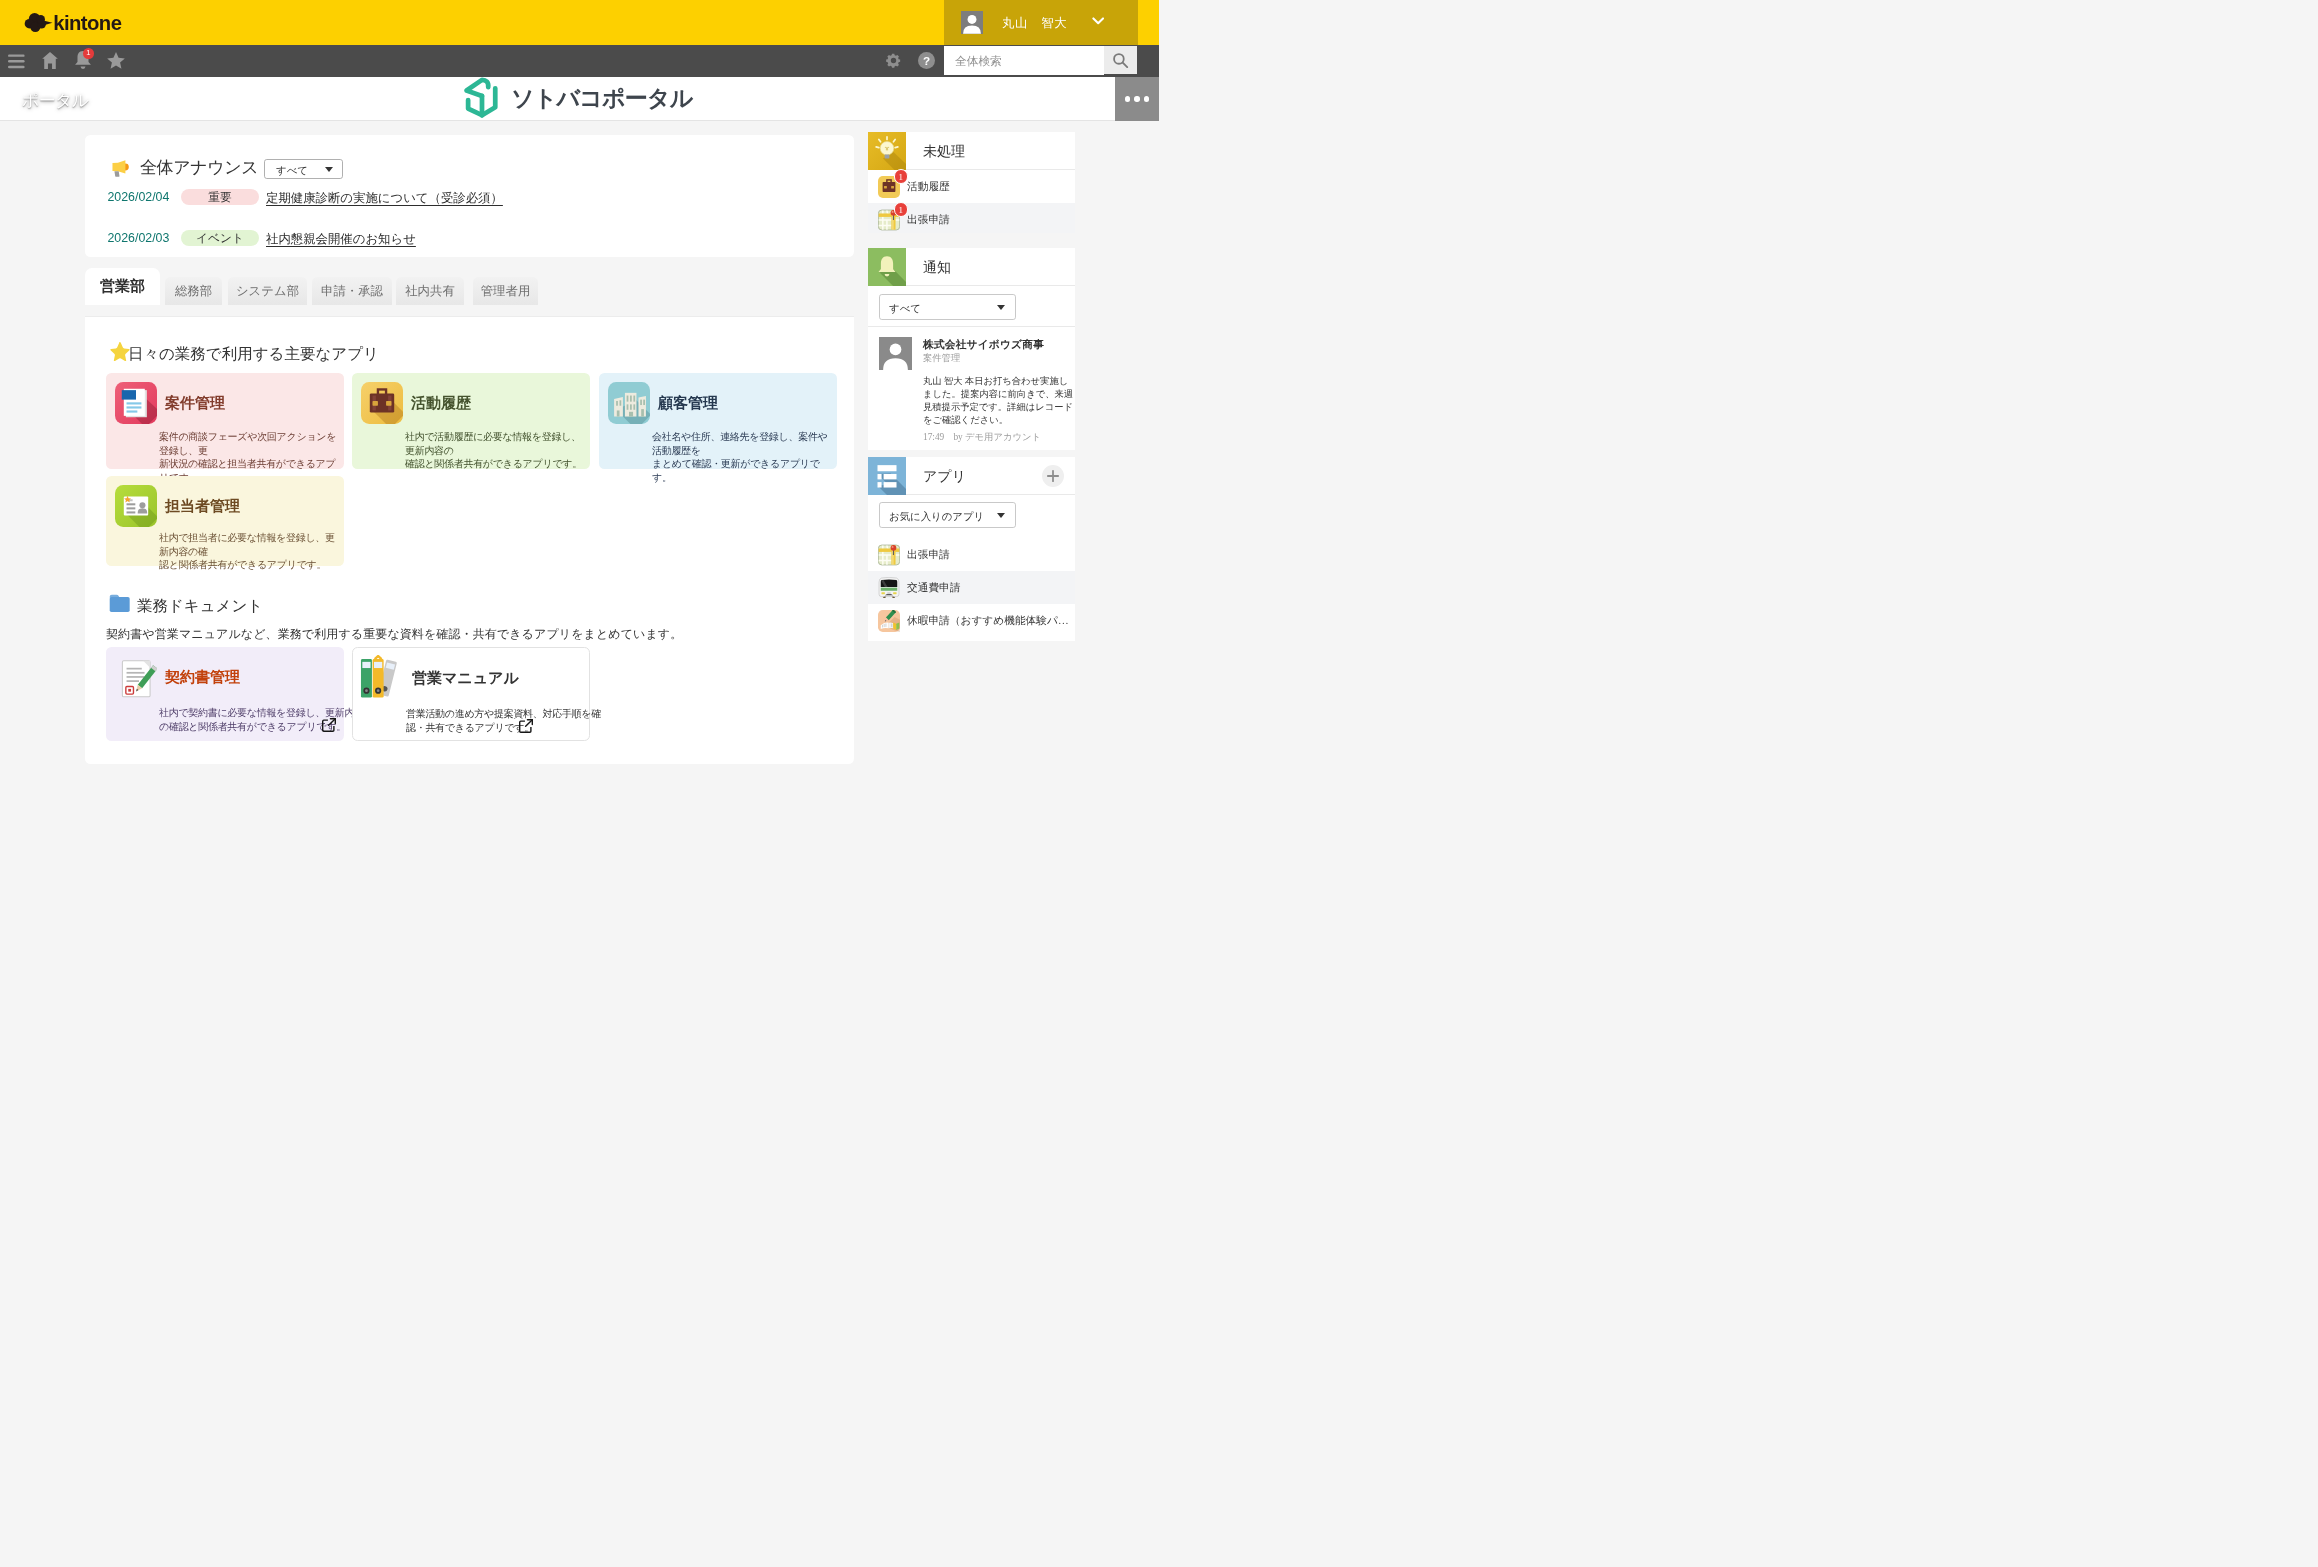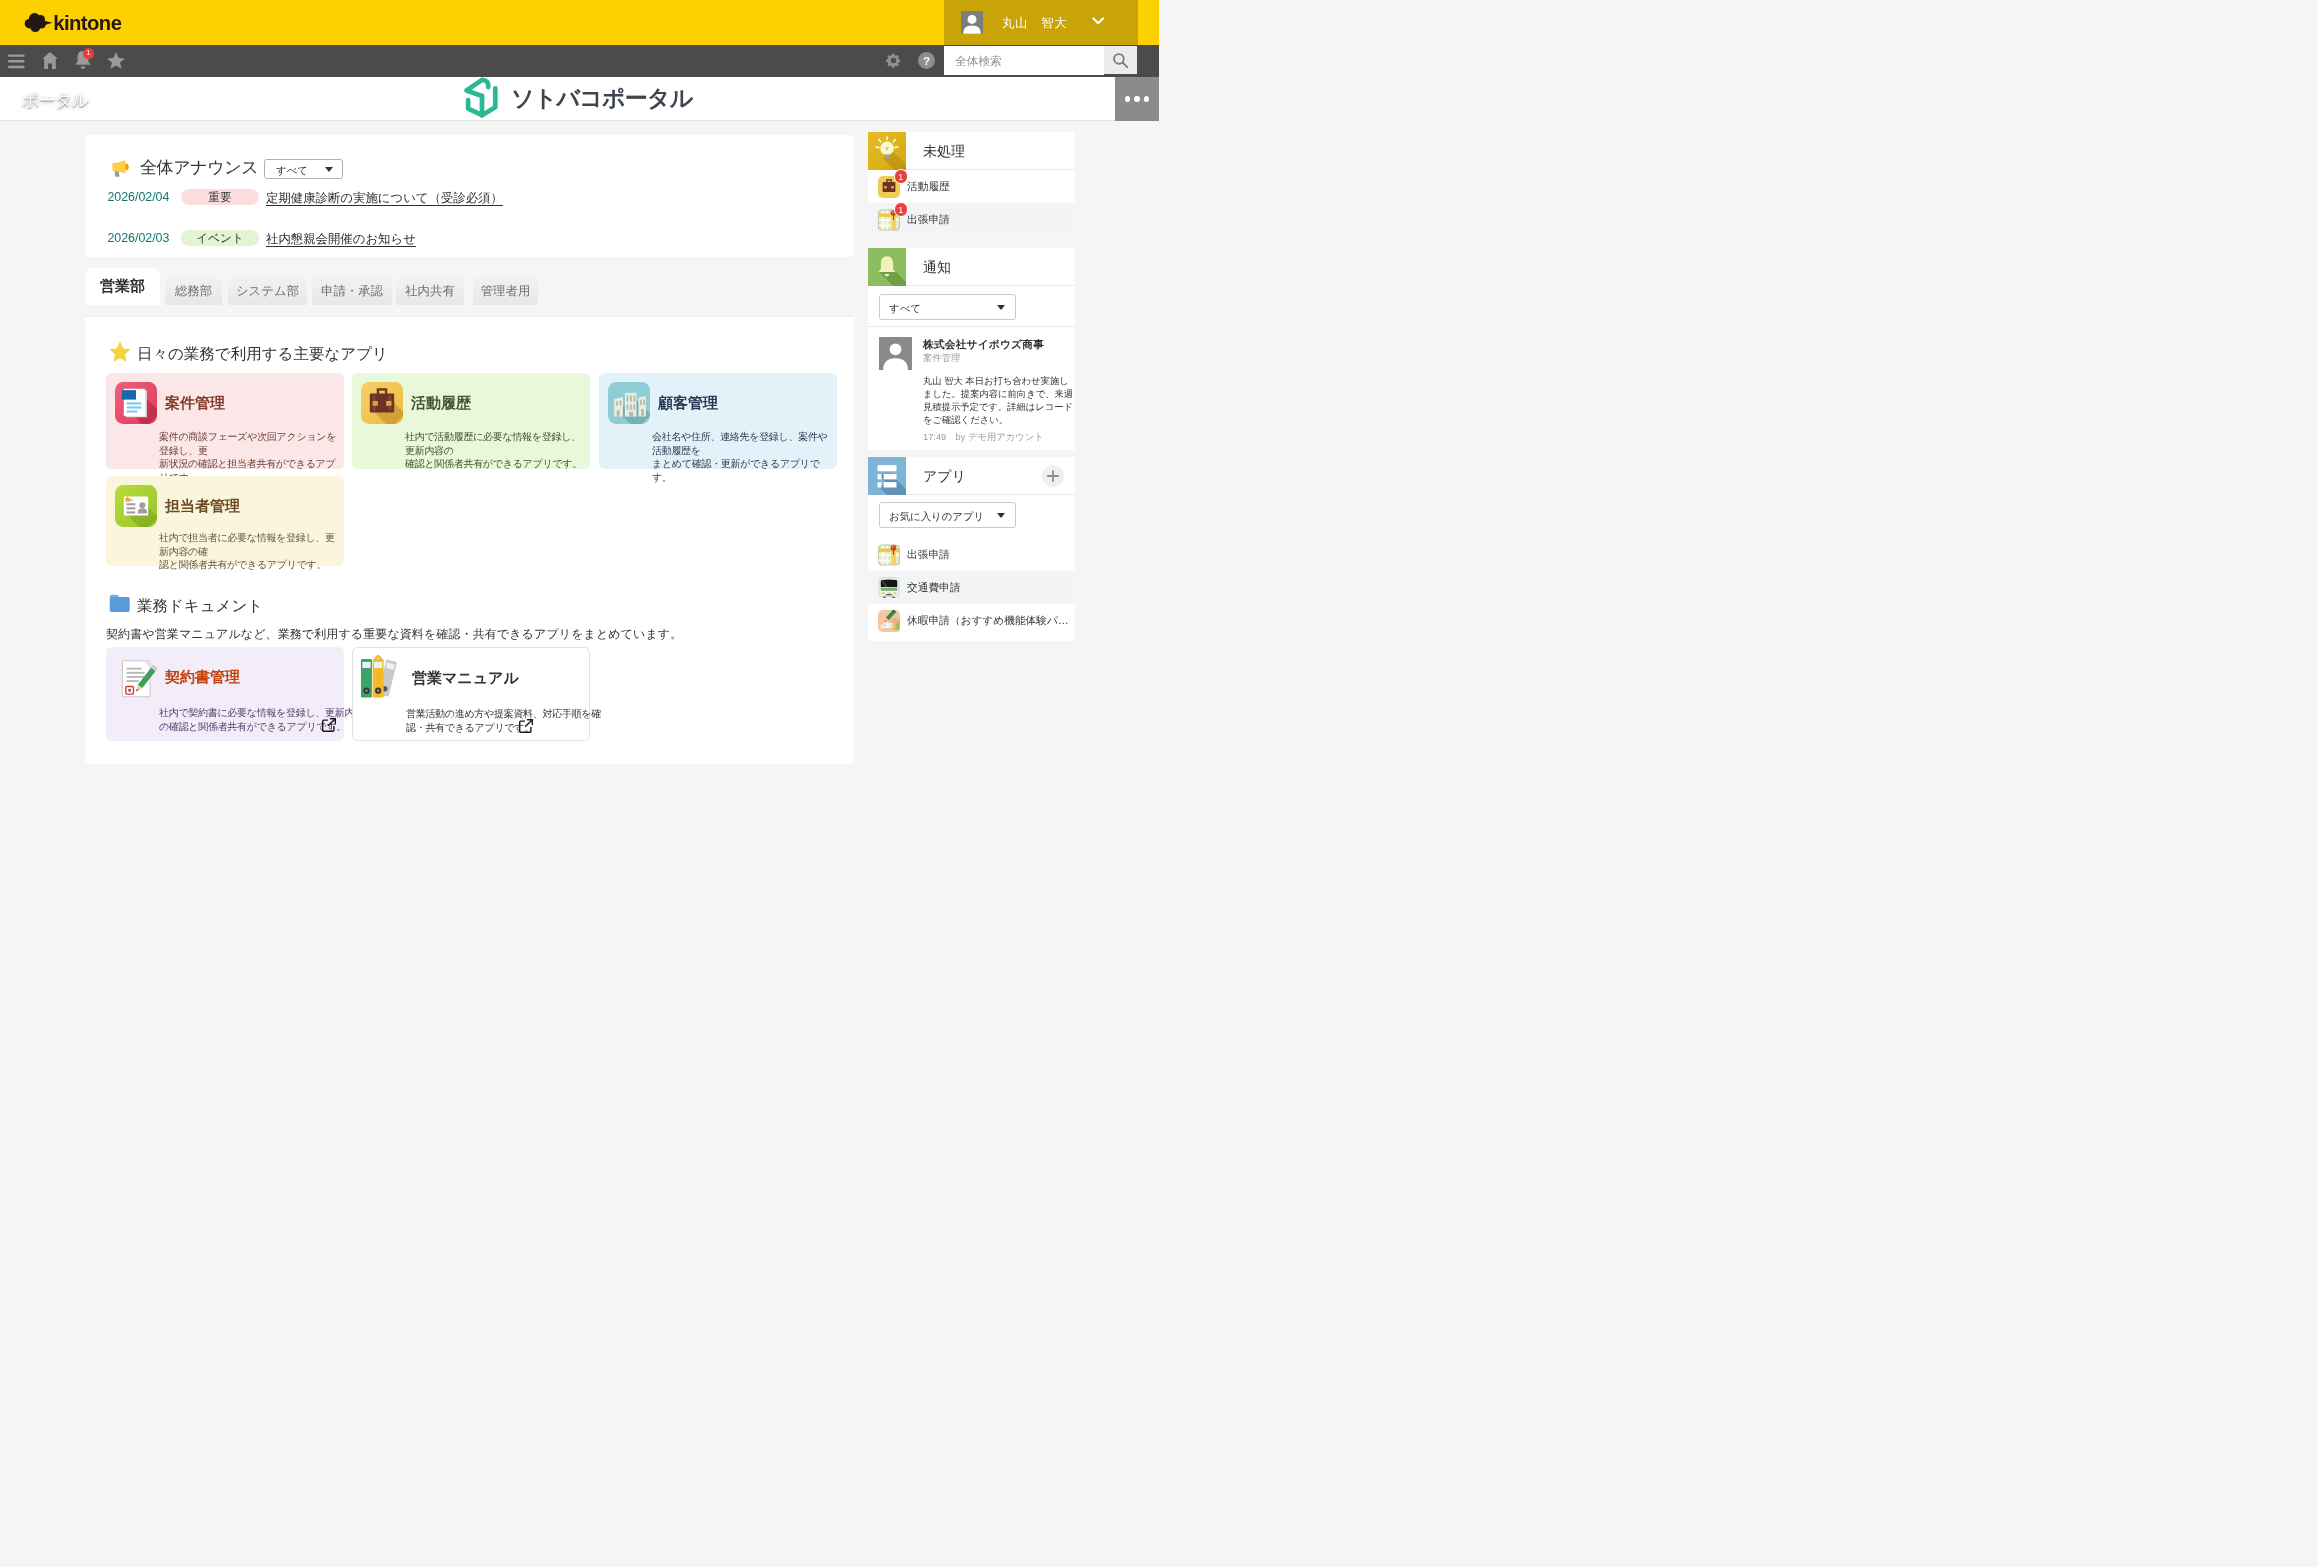--- a/index.html
+++ b/index.html
@@ -37,21 +37,21 @@
 .tab { position:absolute; background:#ededed; border-radius:5.5px 5.5px 0 0; color:#6f6f6f; font-size:12.4px; display:flex; align-items:center; justify-content:center; top:277px; height:28px; background:linear-gradient(#f2f2f2,#e7e7e7); }
 #tab0 { position:absolute; left:85px; top:268px; width:75px; height:37px; background:#fff; border-radius:7px 7px 0 0; color:#2e2e2e; font-size:15px; font-weight:bold; display:flex; align-items:center; justify-content:center; }
 
 #content { position:absolute; left:85px; top:316px; width:769px; height:448px; background:#fff; border-radius:0 0 5.5px 5.5px; border-top:0.7px solid #ececec; }
 .sechead { position:absolute; font-size:15.5px; color:#333; }
 .appcard { position:absolute; width:238px; border-radius:5.5px; }
 .appcard .ic { position:absolute; left:9px; top:9px; width:42px; height:42px; }
 .appcard .t { position:absolute; left:59px; top:21.4px; font-size:15px; font-weight:bold; }
 .appcard .d { position:absolute; left:9px; font-size:10px; line-height:13.7px; letter-spacing:-0.3px;margin-left:44px; }
 
-.panel { position:absolute; left:868px; width:207px; background:#fff; }
+.panel { position:absolute; left:868px; width:207px; background:#fff;font-family:Liberation Serif, serif; }
 .phead { position:absolute; left:0; top:0; width:207px; border-bottom:0.7px solid #e9e9e9; }
 .phead .tile { position:absolute; left:0; top:0; width:38px; height:38px; }
 .phead .pt { position:absolute; left:55px; top:11px; font-size:14px; color:#333; }
 .srow { position:absolute; left:0; width:207px; }
 .srow.alt { background:#f3f4f6; }
 .srow .sic { position:absolute; left:10.4px; width:22px; height:22px; }
 .srow .sl { position:absolute; left:39px; font-size:10.7px; color:#333; white-space:nowrap; }
 .badge2 { position:absolute; background:#e43b3b; color:#fff; border-radius:50%; width:10.7px; height:10.7px; font-size:7.6px; text-align:center; line-height:10.7px; }
 .badge { position:absolute; background:#e8403a; color:#fff; border-radius:50%; width:14.5px; height:14.5px; font-size:9px; text-align:center; line-height:14.5px; border:1.4px solid #fff; }
 .seldd { position:absolute; left:11px; width:137px; height:26px; border:0.7px solid #c9c9c9; border-radius:2.8px; background:#fff; }
@@ -167,21 +167,21 @@
 <div class="tab" style="left:228px;width:79px">システム部</div>
 <div class="tab" style="left:312px;width:80px">申請・承認</div>
 <div class="tab" style="left:396px;width:68px">社内共有</div>
 <div class="tab" style="left:473px;width:65px">管理者用</div>
 
 <div id="content"></div>
 
 <svg class="abs" style="left:110px;top:342px" width="20" height="19.3" viewBox="0 0 29 28">
   <path d="M14.5 1 Q16.5 1 17.3 3 L20 9.2 Q20.6 10.6 22.1 10.8 L28.8 11.6 Q31 12 29.3 14 L24.3 18.7 Q23.2 19.7 23.5 21.2 L24.9 27.8 Q25.2 30 23.2 28.9 L17.3 25.5 Q16 24.8 14.7 25.5 L8.8 28.9 Q6.8 30 7.1 27.8 L8.5 21.2 Q8.8 19.7 7.7 18.7 L2.7 14 Q1 12 3.2 11.6 L9.9 10.8 Q11.4 10.6 12 9.2 L14.7 3 Q15.5 1 14.5 1 Z" fill="#f5d43f" transform="translate(-1.5,-1.5)"></path>
 </svg>
-<div class="sechead" style="left:137px;top:344px">日々の業務で利用する主要なアプリ</div>
+<div class="sechead" style="left:128px;top:344px">日々の業務で利用する主要なアプリ</div>
 
 <div class="appcard" style="left:106px;top:373px;height:96px;background:#fbe7e7">
   <svg class="ic" viewBox="0 0 62 62">
     <defs>
         <linearGradient id="g1" x1="0" y1="0" x2="1" y2="1">
           <stop offset="0" stop-color="#ee6078"></stop>
           <stop offset="1" stop-color="#e23a5d"></stop>
         </linearGradient>
       </defs>
     <rect width="62" height="62" rx="12" fill="url(#g1)"></rect>

